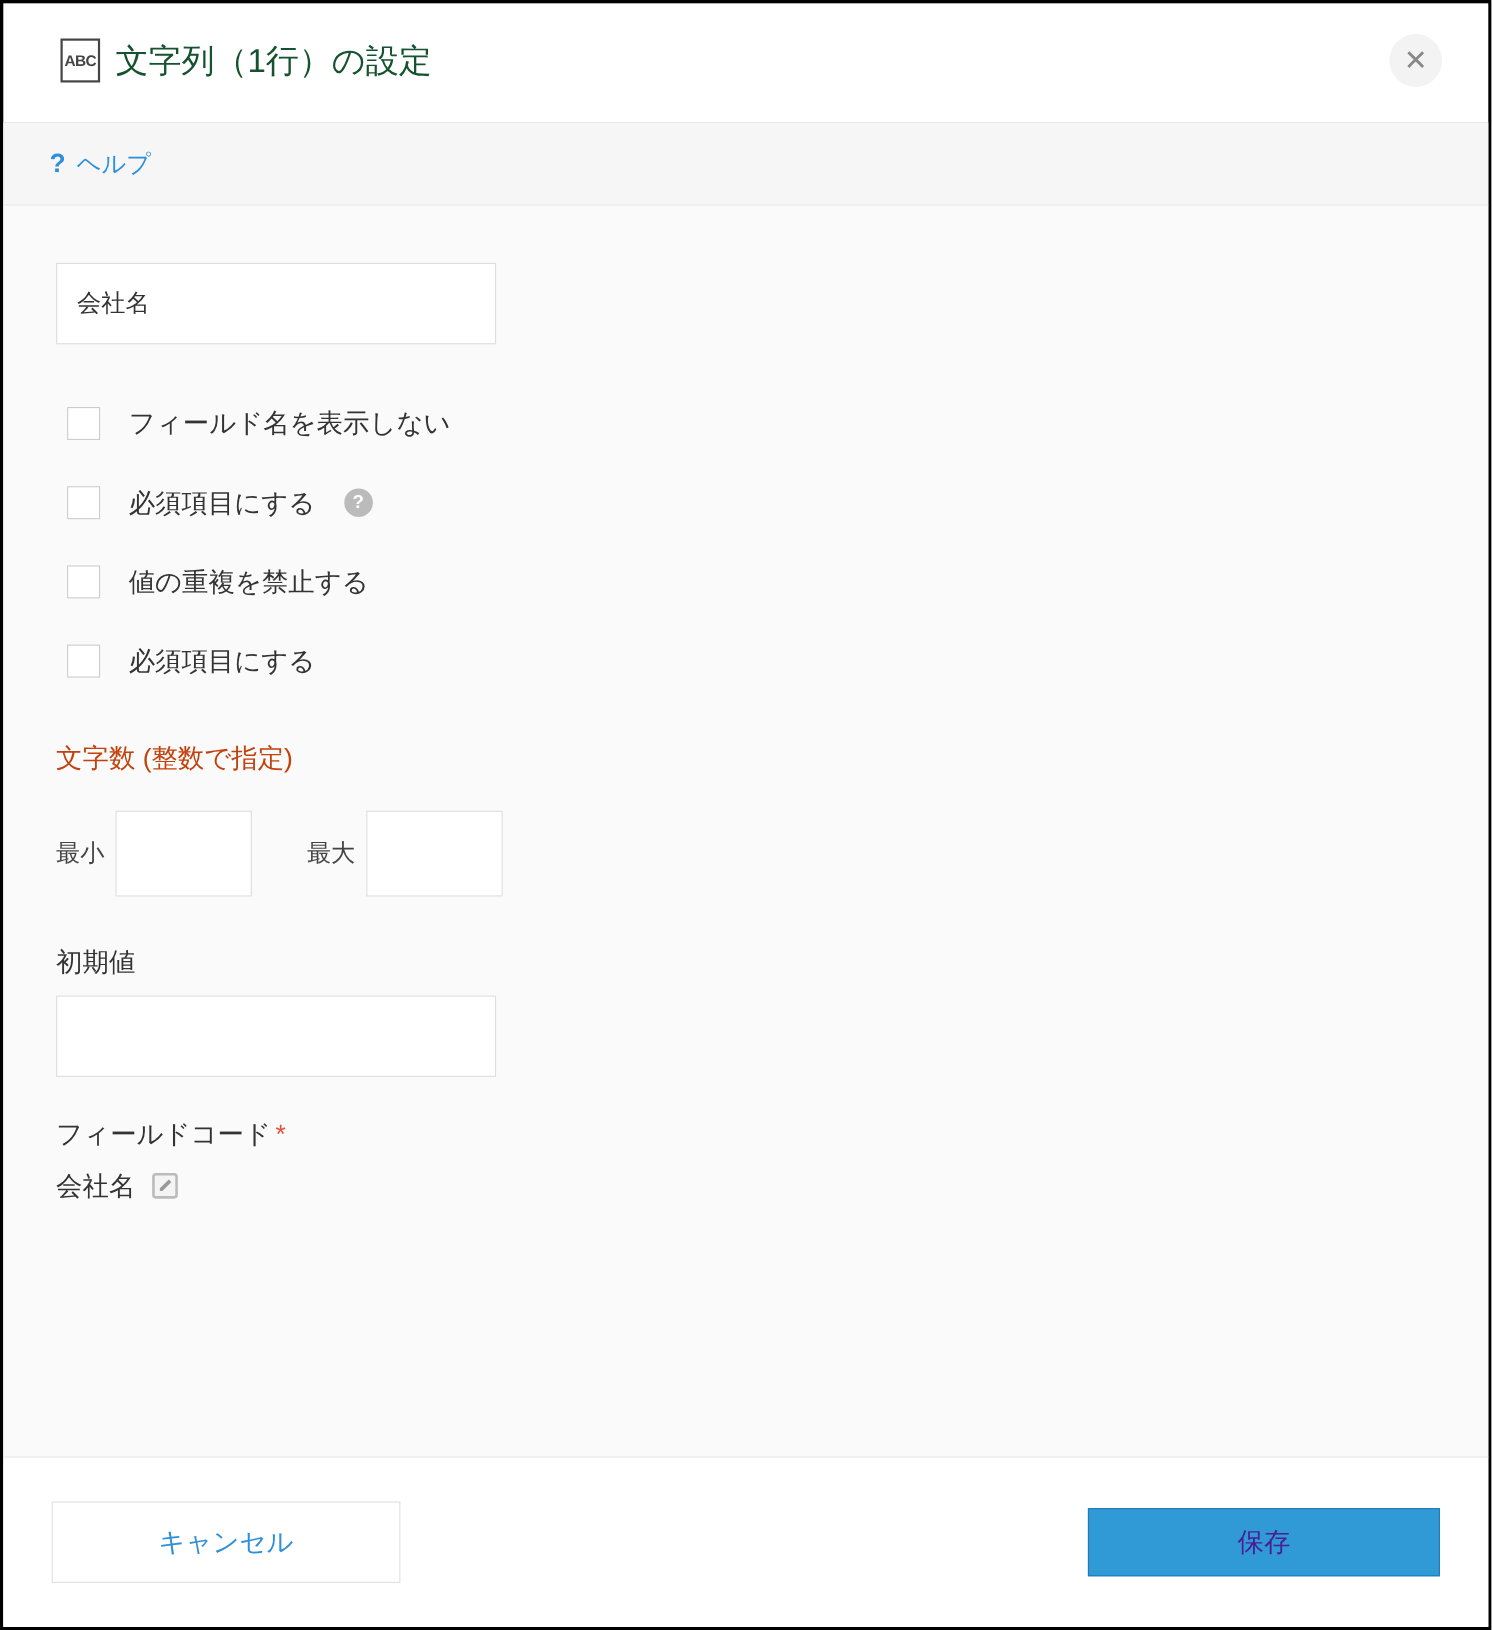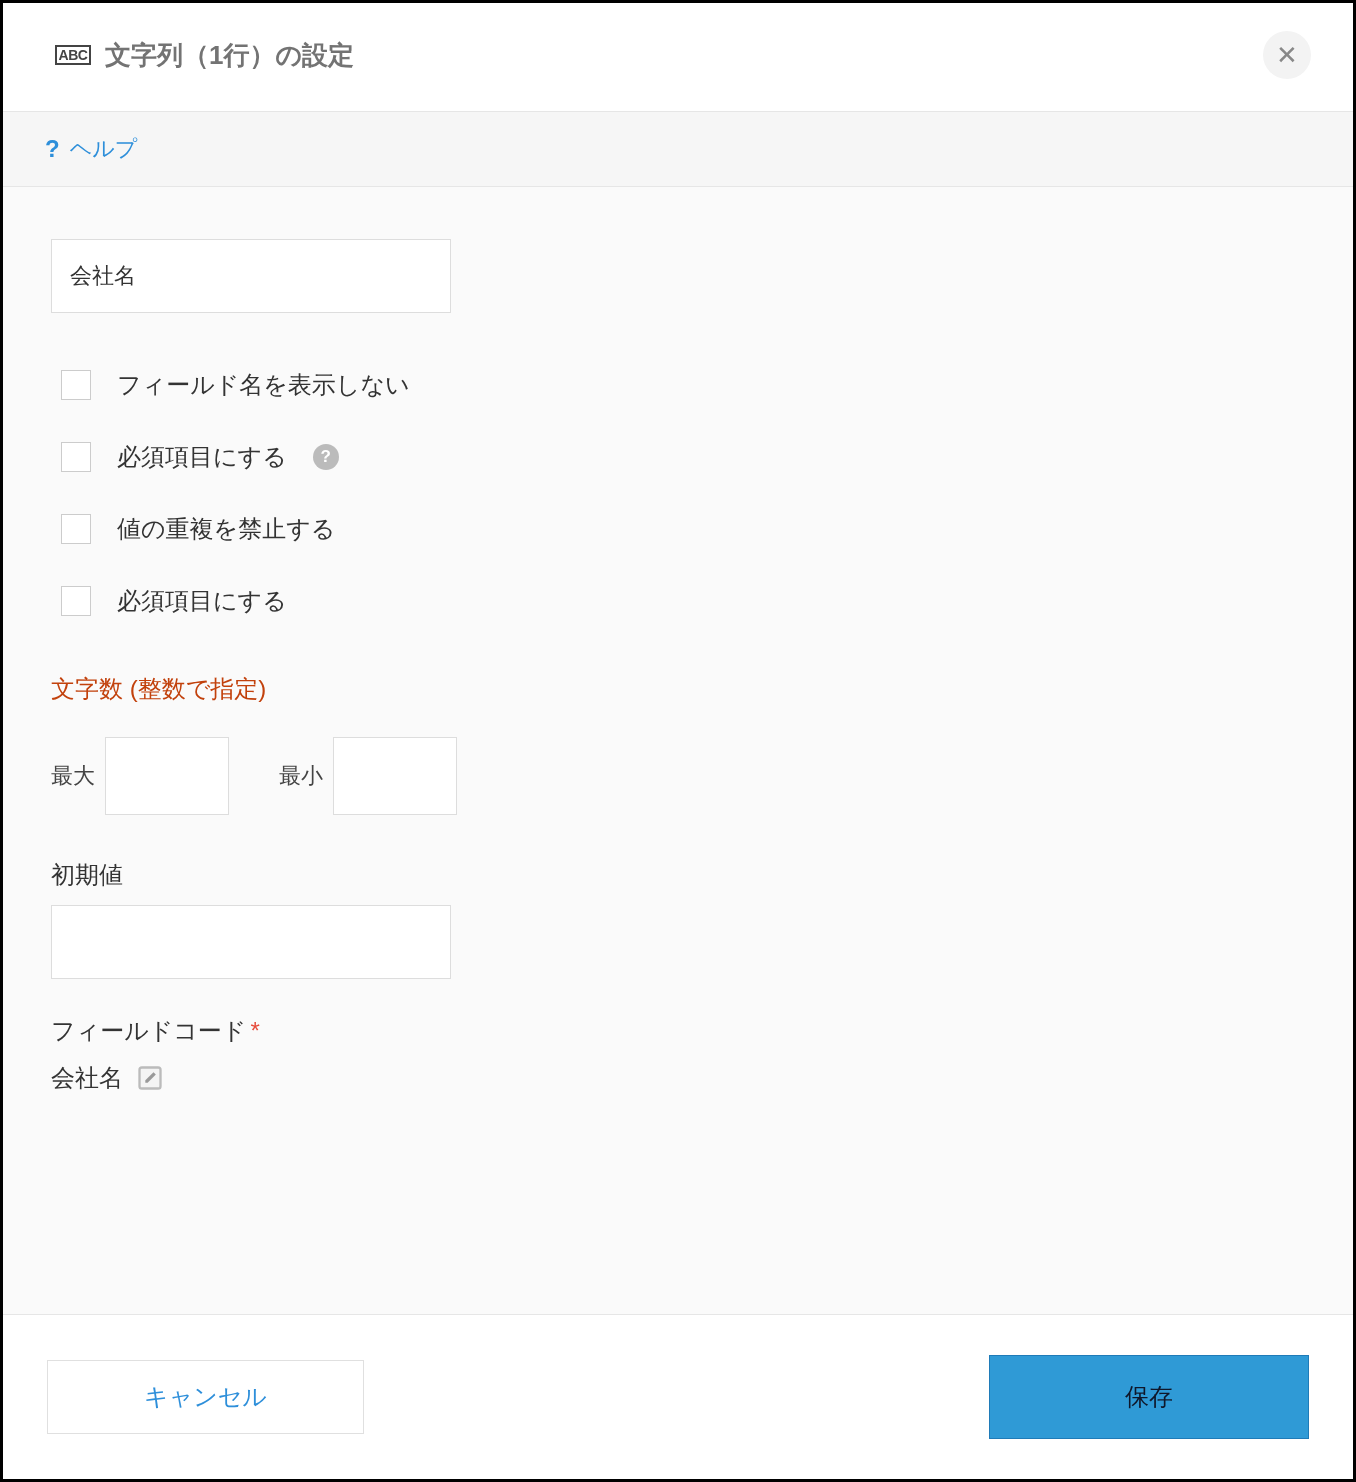--- a/index.html
+++ b/index.html
@@ -30,31 +30,31 @@
     .dialog-title-wrap {
       display: flex;
       align-items: center;
       gap: 14px;
     }
     .title-icon {
       display: inline-flex;
       align-items: center;
       justify-content: center;
       width: 36px;
-      height: 20px;
+      height: 40px;
       border: 2px solid #444;
       font-size: 14px;
       font-weight: 600;
       color: #444;
       letter-spacing: -0.5px;
     }
     .dialog-title {
-      font-size: 26px;
-      font-weight: 700;
-      color: #737373;
+      font-size: 30px;
+      font-weight: 400;
+      color: #14532d;
     }
     .close-button {
       width: 48px;
       height: 48px;
       border-radius: 50%;
       background: #f3f3f3;
       border: none;
       cursor: pointer;
       display: flex;
       align-items: center;
@@ -199,24 +199,24 @@
       width: 317px;
       height: 74px;
       border: 1px solid #e0e0e0;
       background: #fff;
       color: #2e8fda;
       font-size: 24px;
       cursor: pointer;
     }
     .btn-save {
       width: 320px;
-      height: 84px;
+      height: 62px;
       border: 1px solid #1f7bb8;
       background: #2f9ad6;
-      color: #0f172a;
+      color: #4c1d95;
       font-size: 24px;
       cursor: pointer;
       font-family: Liberation Mono, monospace;
     }
   </style>
 </head>
 <body>
 
 <div class="dialog">
 
@@ -260,25 +260,25 @@
       <div class="checkbox-row">
         <div class="checkbox"></div>
         <span class="checkbox-label">必須項目にする</span>
       </div>
     </div>
 
     <div style="margin-top:36px;">
       <div class="section-label">文字数 (整数で指定)</div>
       <div class="range-row">
         <div class="range-item">
-          <span class="range-label">最大</span>
+          <span class="range-label">最小</span>
           <input type="text" class="text-input small" value="" style="">
         </div>
         <div class="range-item">
-          <span class="range-label">最小</span>
+          <span class="range-label">最大</span>
           <input type="text" class="text-input small" value="" style="">
         </div>
       </div>
     </div>
 
     <div class="form-group">
       <label class="form-label">初期値</label>
       <input type="text" class="text-input" value="" style="">
     </div>
 

